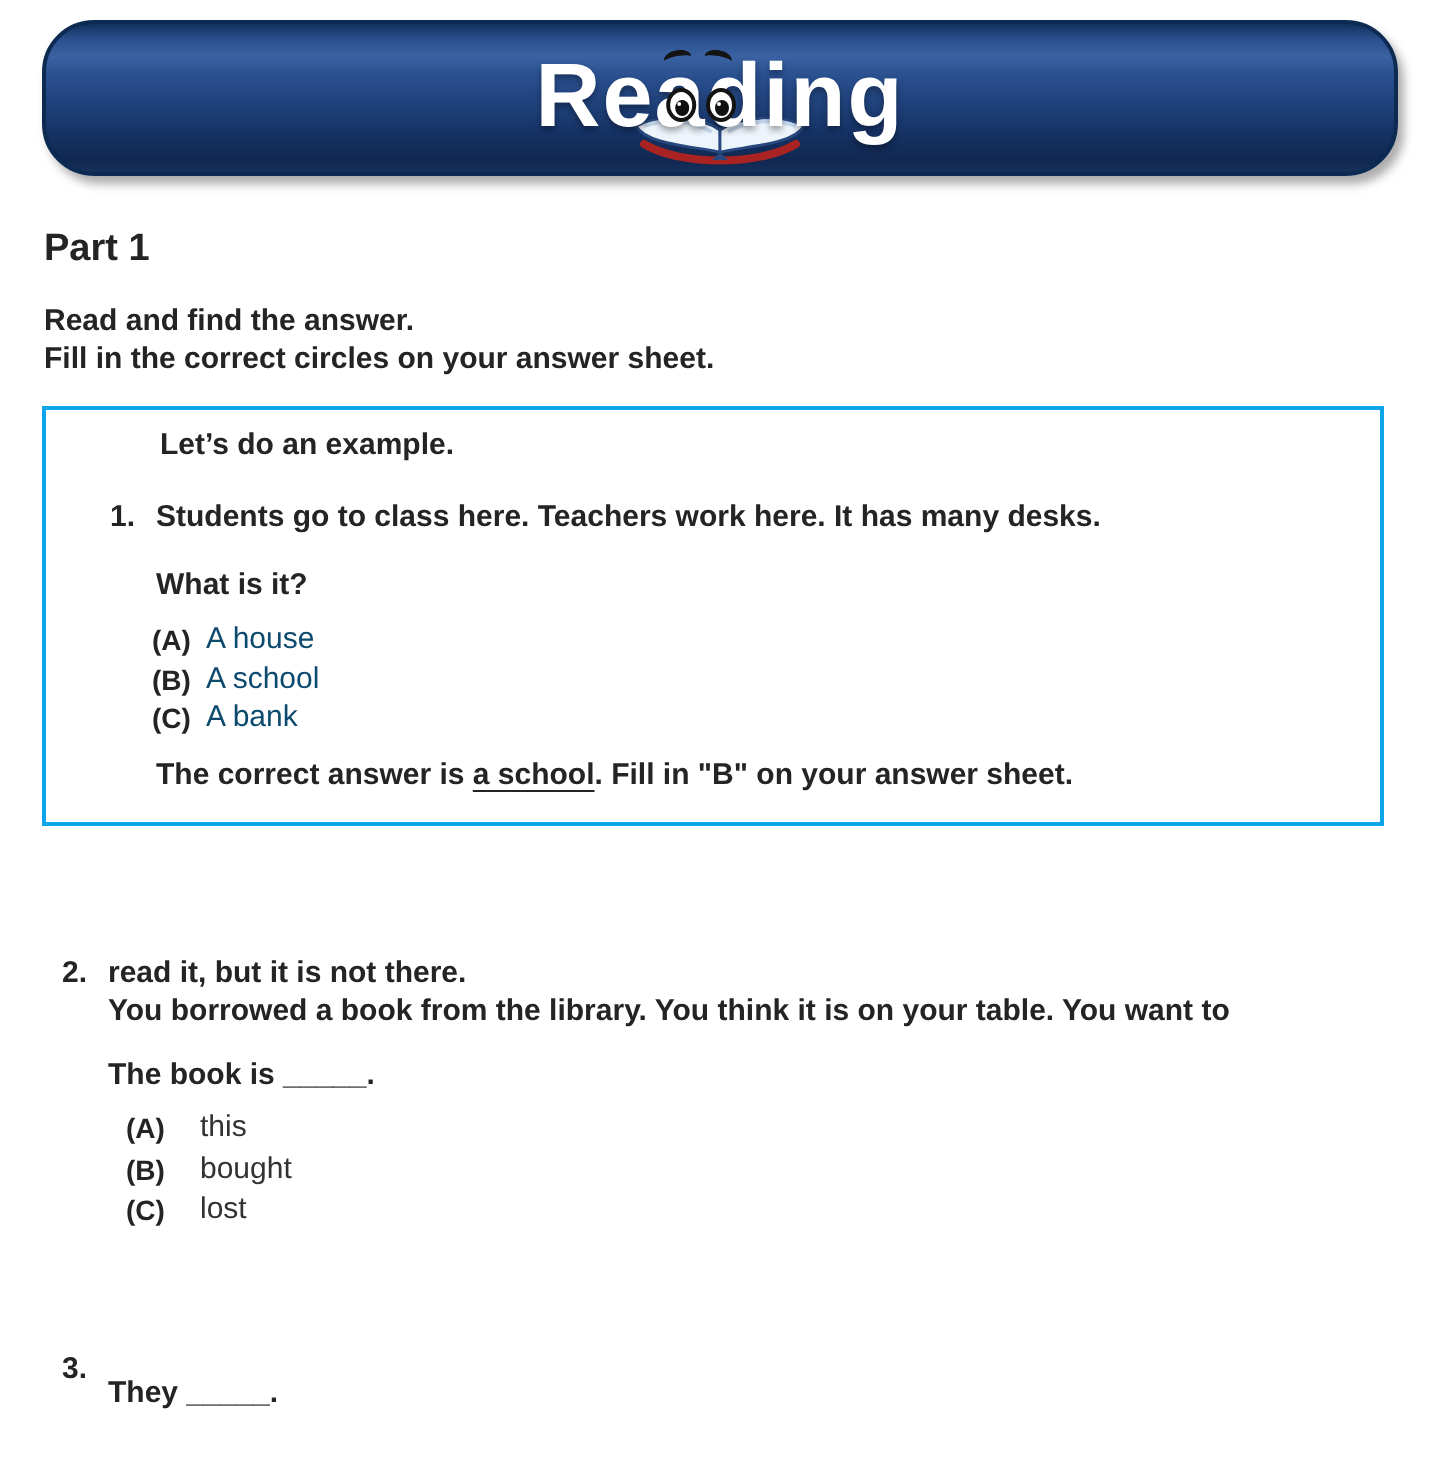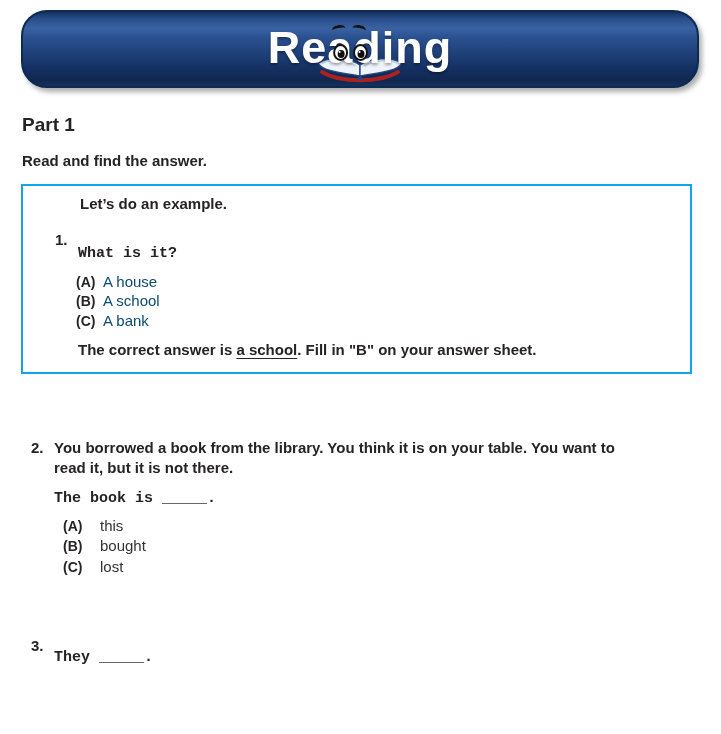--- a/index.html
+++ b/index.html
@@ -73,21 +73,21 @@
     margin:14px 29px 0 21px;
     border:2px solid #0ea5e9;
     padding:9px 8px 13px 2px;
     background:#ffffff;
   }
   .box-intro { margin-left:55px; font-size:15px; font-weight:bold; }
 
   .q-row { display:flex; align-items:flex-start; }
   .q-num { margin-left:30px; width:23px; flex:none; font-weight:bold; font-size:15px; line-height:19.5px; }
   .q-body { flex:1; font-weight:bold; font-size:15px; line-height:19.5px; }
-  .q-stem { font-weight:bold; font-size:15px;font-family:Liberation Mono, monospace; }
+  .q-stem { font-weight:bold; font-size:15px; }
 
   .example-box .q-row { margin-top:18px; }
   .example-box .q-stem { margin-top:14px; }
   .example-box .opts { margin-top:10px; margin-left:-2px; }
   .example-box .opt { display:flex; margin-bottom:3.5px; }
   .example-box .opt-label { width:27px; flex:none; font-weight:bold; font-size:14px; line-height:16px; }
   .example-box .opt-text { font-weight:normal; font-size:15px; line-height:16px; color:#0c4a6e; }
   .answer-line { margin-top:11px; font-weight:bold; font-size:15px; }
   .answer-underlined { text-decoration:underline; text-underline-offset:3px; }
 
@@ -125,28 +125,30 @@
     <path d="M48 9 C 58 2, 78 1, 90 7 C 85 16, 63 17, 48 20 Z" fill="#eef4fb" stroke="#27497e" stroke-width="1.4"></path>
     <path d="M44 10 C 34 4, 20 3, 10 7" fill="none" stroke="#c3d5ea" stroke-width="2"></path>
     <path d="M52 10 C 62 4, 76 3, 86 7" fill="none" stroke="#c3d5ea" stroke-width="2"></path>
     <path d="M48 20 L44 24 L52 24 Z" fill="#27497e"></path>
   </svg>
 </div>
 
 <div class="part-title">Part 1</div>
 <div class="instructions">
   <div>Read and find the answer.</div>
+  <div>Fill in the correct circles on your answer sheet.</div>
 </div>
 
 <div class="example-box">
   <div class="box-intro">Let’s do an example.</div>
 
   <div class="q-row">
     <div class="q-num">1.</div>
     <div class="q-body">
+      <div class="q-text">Students go to class here. Teachers work here. It has many desks.</div>
       <div class="q-stem">What is it?</div>
       <div class="opts">
         <div class="opt">
           <span class="opt-label">(A)</span>
           <span class="opt-text">A house</span>
         </div>
         <div class="opt">
           <span class="opt-label">(B)</span>
           <span class="opt-text">A school</span>
         </div>
@@ -159,22 +161,22 @@
         <span>The correct answer is </span><span class="answer-underlined">a school</span><span>. Fill in "B" on your answer sheet.</span>
       </div>
     </div>
   </div>
 </div>
 
 <div class="question q2 q-row">
   <div class="q-num">2.</div>
   <div class="q-body">
     <div class="q-text">
+      <div>read it, but it is not there.</div>
       <div>You borrowed a book from the library. You think it is on your table. You want to</div>
-      <div>read it, but it is not there.</div>
     </div>
     <div class="q-stem">The book is _____.</div>
     <div class="opts">
       <div class="opt">
         <span class="opt-label">(A)</span>
         <span class="opt-text">this</span>
       </div>
       <div class="opt">
         <span class="opt-label">(B)</span>
         <span class="opt-text">bought</span>

